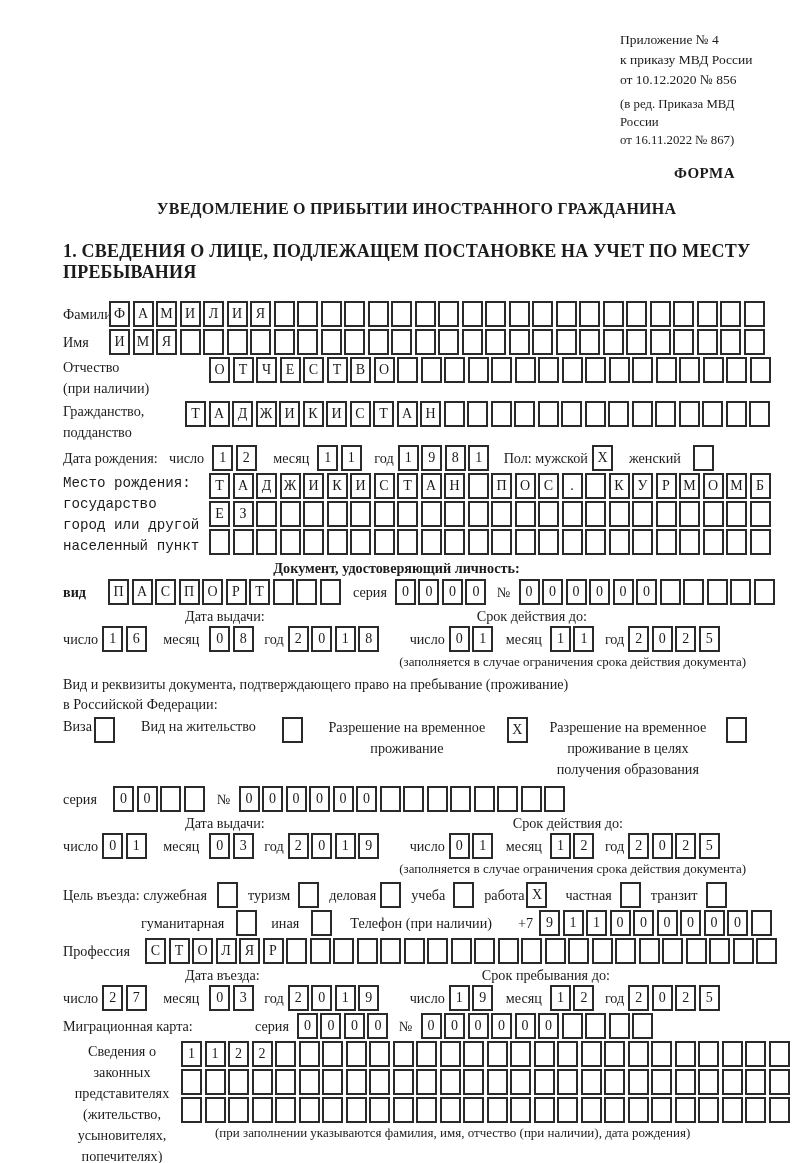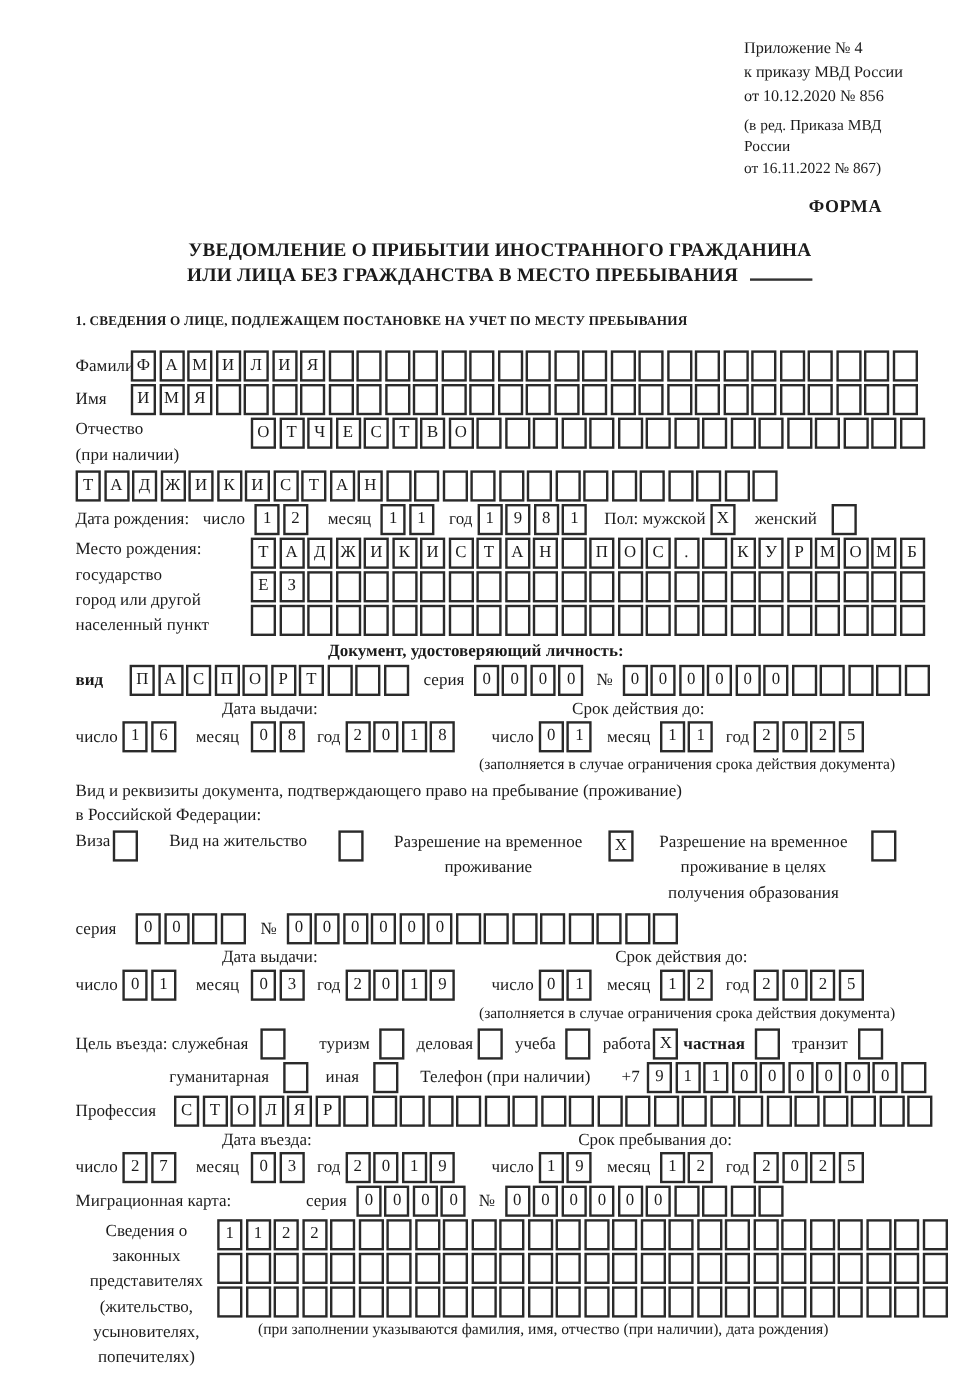--- a/index.html
+++ b/index.html
@@ -7,21 +7,21 @@
     width:800px;height:1163px;overflow:hidden;background:#ffffff;
     font-family:"Liberation Serif","DejaVu Serif",serif;color:#1b1b1b;
   }
   .page{box-sizing:border-box;width:800px;height:1163px;padding:30px 30px 0 63px;}
   .appendix{padding-left:557px;font-size:13.5px;line-height:20px;}
   .appendix .rev{font-size:12.8px;line-height:18px;}
   .appendix .rev.first{margin-top:5px;}
   .forma{font-weight:bold;font-size:15px;text-align:right;padding-right:35px;margin-top:16px;letter-spacing:.5px;}
   .title{font-weight:bold;font-size:16px;text-align:center;margin-top:16px;line-height:21px;letter-spacing:.2px;}
   .tunder{display:inline-block;width:52px;border-bottom:2px solid #333;margin-left:10px;vertical-align:baseline;}
-  .section{font-weight:bold;font-size:11px;margin-top:22px;margin-bottom:18px;letter-spacing:.2px;}
+  .section{font-weight:bold;font-size:18px;margin-top:22px;margin-bottom:18px;letter-spacing:.2px;}
   #form-rows{margin-top:0;}
   .frow{display:flex;align-items:center;flex-wrap:nowrap;}
   .frow.top{align-items:flex-start;}
   .frow.ctr{justify-content:center;padding-right:40px;}
   .frow.rgt{justify-content:flex-end;}
   .lbl{font-size:14.2px;white-space:nowrap;flex-shrink:0;line-height:18px;}
   .lbl.b{font-weight:bold;}
   .mlabel{flex-shrink:0;}
   .mline{font-size:14.2px;line-height:21px;white-space:nowrap;}
   .mlabel.ctr .mline{text-align:center;}
@@ -49,23 +49,20 @@
     <div>к приказу МВД России</div>
     <div>от 10.12.2020 № 856</div>
     <div class="rev first">(в ред. Приказа МВД России</div>
     <div class="rev">от 16.11.2022 № 867)</div>
   </div>
 
   <div class="forma">ФОРМА</div>
 
   <div class="title">
     <div>УВЕДОМЛЕНИЕ О ПРИБЫТИИ ИНОСТРАННОГО ГРАЖДАНИНА</div>
-    <div>
-      <span>ИЛИ ЛИЦА БЕЗ ГРАЖДАНСТВА В МЕСТО ПРЕБЫВАНИЯ</span><span class="tunder"></span>
-    </div>
   </div>
 
   <div class="section">1. СВЕДЕНИЯ О ЛИЦЕ, ПОДЛЕЖАЩЕМ ПОСТАНОВКЕ НА УЧЕТ ПО МЕСТУ ПРЕБЫВАНИЯ</div>
 
   <div id="form-rows">
       <div class="frow" style="margin-bottom: 2px;">
         <span class="lbl" style="width: 46px; display: inline-block;">Фамилия</span>
         <div class="cells">
           <span class="cell">Ф</span>
           <span class="cell">А</span>
@@ -156,20 +153,24 @@
           <span class="cell"></span>
           <span class="cell"></span>
           <span class="cell"></span>
           <span class="cell"></span>
           <span class="cell"></span>
           <span class="cell"></span>
           <span class="cell"></span>
         </div>
       </div>
       <div class="frow top" style="margin-bottom: 2px;">
+        <div class="mlabel" style="width: 122px;">
+          <div class="mline">Гражданство,</div>
+          <div class="mline">подданство</div>
+        </div>
         <div class="cells">
           <span class="cell">Т</span>
           <span class="cell">А</span>
           <span class="cell">Д</span>
           <span class="cell">Ж</span>
           <span class="cell">И</span>
           <span class="cell">К</span>
           <span class="cell">И</span>
           <span class="cell">С</span>
           <span class="cell">Т</span>
@@ -209,21 +210,21 @@
           <span class="cell">9</span>
           <span class="cell">8</span>
           <span class="cell">1</span>
         </div>
         <span class="lbl" style="margin-left: 12px;">Пол: мужской</span>
         <span class="cbox" style="margin-left: 4px;">X</span>
         <span class="lbl" style="margin-left: 16px;">женский</span>
         <span class="cbox" style="margin-left: 12px;"></span>
       </div>
       <div class="frow top" style="margin-bottom: 2px;">
-        <div class="mlabel" style="width: 146px;">
+        <div class="mlabel" style="width: 146px; font-family: Liberation Mono, monospace;">
           <div class="mline">Место рождения:</div>
           <div class="mline">государство</div>
           <div class="mline">город или другой</div>
           <div class="mline">населенный пункт</div>
         </div>
         <div class="cstack">
           <div class="cells">
             <span class="cell">Т</span>
             <span class="cell">А</span>
             <span class="cell">Д</span>
@@ -473,29 +474,29 @@
           <span class="cell">2</span>
           <span class="cell">5</span>
         </div>
       </div>
       <div class="frow rgt" style="margin-bottom: 5px;">
         <span class="note" style="margin-right: 24px;">(заполняется в случае ограничения срока действия документа)</span>
       </div>
       <div class="frow" style="margin-bottom: 2px;">
         <span class="lbl">Цель въезда: служебная</span>
         <span class="cbox" style="margin-left: 10px;"></span>
-        <span class="lbl" style="margin-left: 28px;">туризм</span>
+        <span class="lbl" style="margin-left: 10px;">туризм</span>
         <span class="cbox" style="margin-left: 8px;"></span>
         <span class="lbl" style="margin-left: 10px;">деловая</span>
         <span class="cbox" style="margin-left: 4px;"></span>
         <span class="lbl" style="margin-left: 10px;">учеба</span>
         <span class="cbox" style="margin-left: 8px;"></span>
         <span class="lbl" style="margin-left: 10px;">работа</span>
         <span class="cbox" style="margin-left: 2px;">X</span>
-        <span class="lbl" style="margin-left: 4px; font-weight: bold;">частная</span>
+        <span class="lbl" style="margin-left: 18px;">частная</span>
         <span class="cbox" style="margin-left: 8px;"></span>
         <span class="lbl" style="margin-left: 10px;">транзит</span>
         <span class="cbox" style="margin-left: 8px;"></span>
       </div>
       <div class="frow" style="margin-bottom: 2px;">
         <span class="lbl" style="margin-left: 78px;">гуманитарная</span>
         <span class="cbox" style="margin-left: 12px;"></span>
         <span class="lbl" style="margin-left: 14px;">иная</span>
         <span class="cbox" style="margin-left: 12px;"></span>
         <span class="lbl" style="margin-left: 18px;">Телефон (при наличии)</span>

